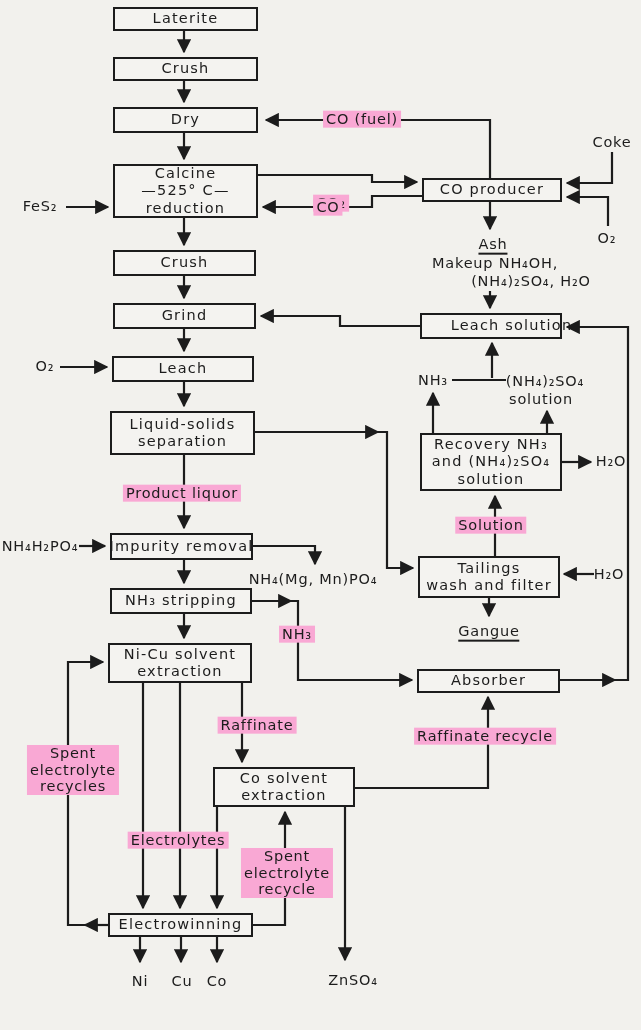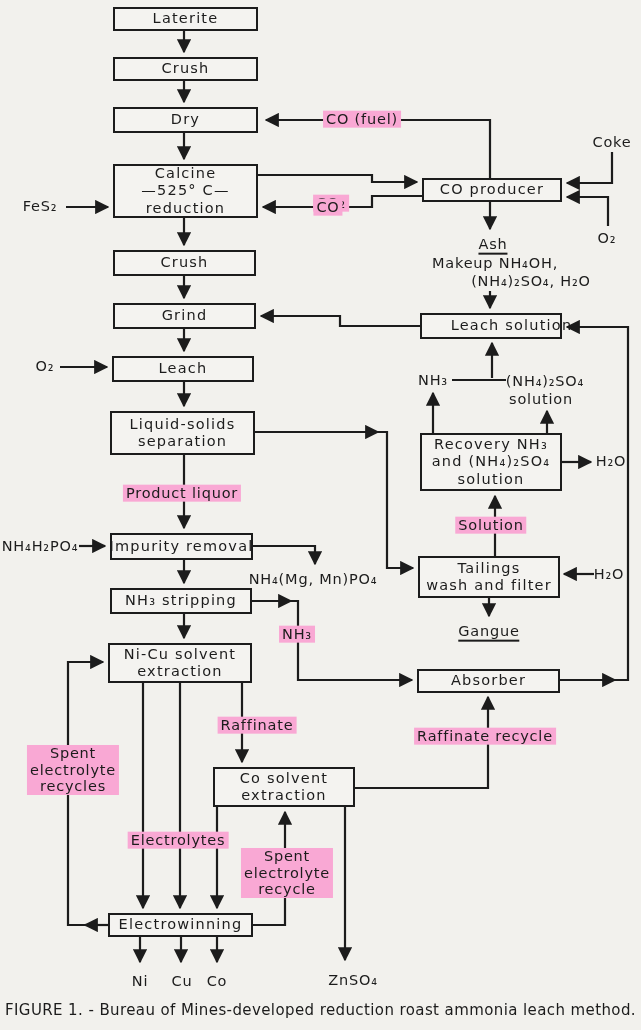--- a/index.html
+++ b/index.html
@@ -194,14 +194,13 @@
   <div class="lbl online" style="left:287px;top:873px;">
     <div>Spent</div>
     <div>electrolyte</div>
     <div>recycle</div>
   </div>
   <div class="lbl" style="left:140px;top:981px;">Ni</div>
   <div class="lbl" style="left:182px;top:981px;">Cu</div>
   <div class="lbl" style="left:217px;top:981px;">Co</div>
   <div class="lbl" style="left:353px;top:980px;">ZnSO₄</div>
 
-  <div class="caption">FIGURE 1. - Bureau of Mines-developed reduction roast ammonia leach method.</div>
 </div>
 
 </body></html>

